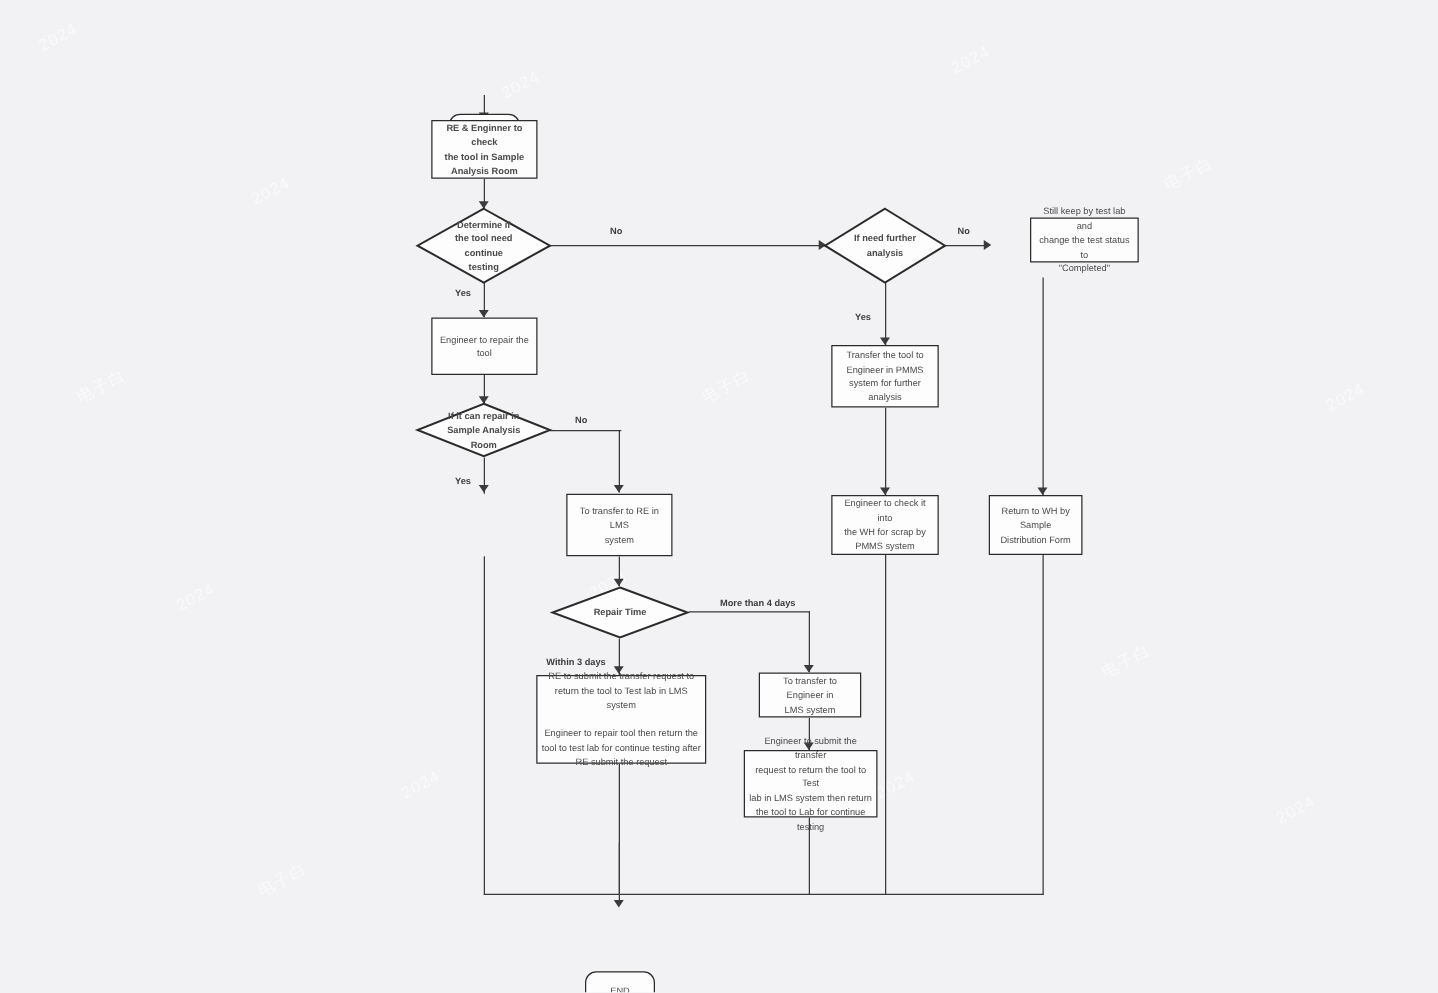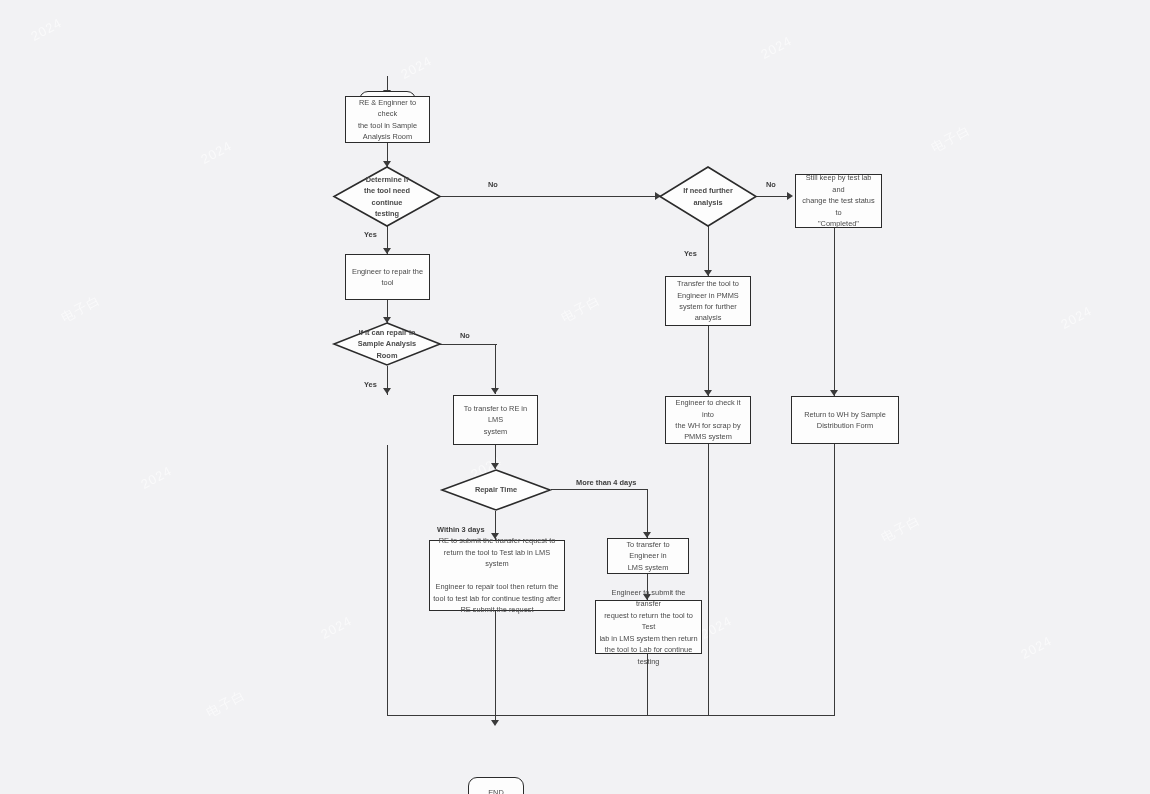--- a/index.html
+++ b/index.html
@@ -188,21 +188,21 @@
   <div class="elabel" style="left:684px; top:249px;">Yes</div>
   <div class="elabel" style="left:460px; top:331px;">No</div>
   <div class="elabel" style="left:364px; top:380px;">Yes</div>
   <div class="elabel" style="left:576px; top:478px;">More than 4 days</div>
   <div class="elabel" style="left:437px; top:525px;">Within 3 days</div>
 
   <div class="node terminator" style="left:359px; top:43px; width:57px; height:34px;">
     <span class="txt">Test issue</span>
   </div>
 
-  <div class="node" style="left:345px; top:96px; width:85px; height:47px;">
+  <div class="node" style="left:345px; top:96px; width:85px; height:47px;font-weight:bold;">
     <span class="txt">RE &amp; Enginner to check
 the tool in Sample
 Analysis Room</span>
   </div>
 
   <div class="diamond" style="left:333px; top:166px; width:108px; height:61px;">
     <svg width="108" height="61" viewBox="0 0 108 61">
       <polygon points="54,1 107,30.5 54,60 1,30.5" fill="#fdfdfd" stroke="#2b2b2b" stroke-width="1.6"></polygon>
     </svg>
     <div class="dtxt">Determine if
@@ -212,21 +212,21 @@
   </div>
 
   <div class="diamond" style="left:659px; top:166px; width:98px; height:61px;">
     <svg width="98" height="61" viewBox="0 0 98 61">
       <polygon points="49,1 97,30.5 49,60 1,30.5" fill="#fdfdfd" stroke="#2b2b2b" stroke-width="1.6"></polygon>
     </svg>
     <div class="dtxt">If need further
 analysis</div>
   </div>
 
-  <div class="node" style="left:795px; top:174px; width:87px; height:54px;">
+  <div class="node" style="left:824px; top:174px; width:87px; height:36px;">
     <span class="txt">Still keep by test lab and
 change the test status to
 "Completed"</span>
   </div>
 
   <div class="node" style="left:345px; top:254px; width:85px; height:46px;">
     <span class="txt">Engineer to repair the
 tool</span>
   </div>
 
@@ -251,21 +251,21 @@
     <span class="txt">Engineer to check it into
 the WH for scrap by
 PMMS system</span>
   </div>
 
   <div class="node" style="left:453px; top:395px; width:85px; height:50px;">
     <span class="txt">To transfer to RE in LMS
 system</span>
   </div>
 
-  <div class="node" style="left:791px; top:396px; width:108px; height:48px;">
+  <div class="node" style="left:791px; top:396px; width:75px; height:48px;">
     <span class="txt">Return to WH by Sample
 Distribution Form</span>
   </div>
 
   <div class="diamond" style="left:441px; top:469px; width:110px; height:42px;">
     <svg width="110" height="42" viewBox="0 0 110 42">
       <polygon points="55,1 109,21 55,41 1,21" fill="#fdfdfd" stroke="#2b2b2b" stroke-width="1.6"></polygon>
     </svg>
     <div class="dtxt">Repair Time</div>
   </div>

